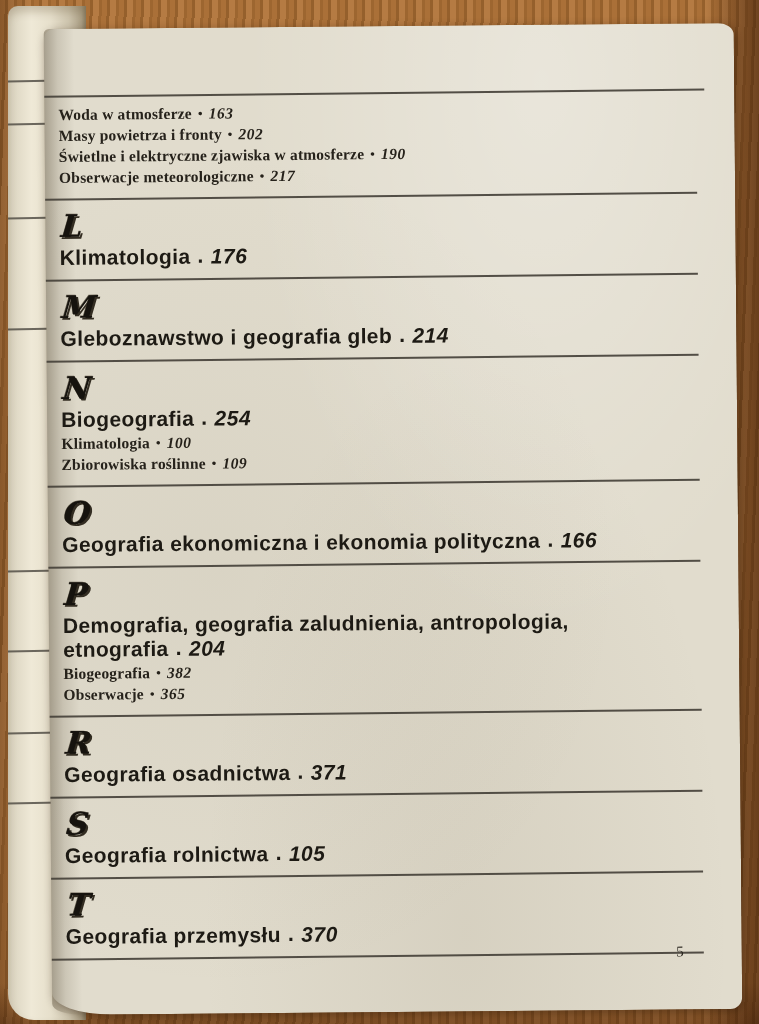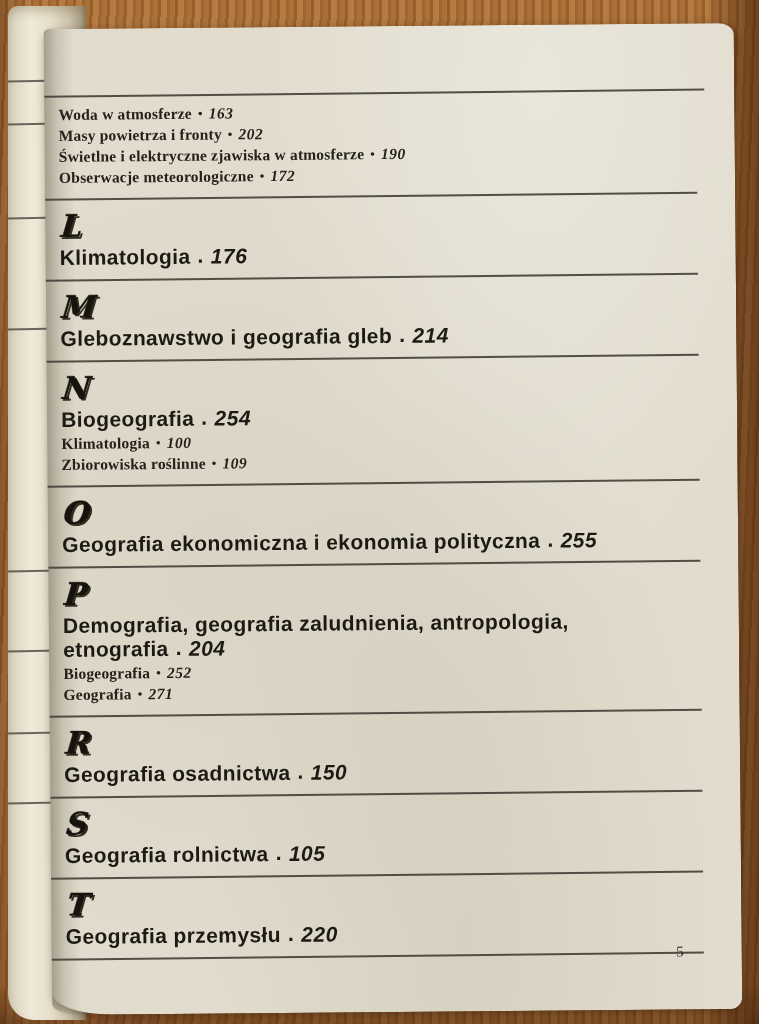--- a/index.html
+++ b/index.html
@@ -115,21 +115,21 @@
 <div class="page">
   <div class="gutter-shadow"></div>
 
   <div class="content">
     <div class="rule top"></div>
 
     <div class="intro" id="intro-list">
         <div class="small-entry"><span>Woda w atmosferze</span><span class="sep-small">•</span><span class="entry-page">163</span></div>
         <div class="small-entry"><span>Masy powietrza i fronty</span><span class="sep-small">•</span><span class="entry-page">202</span></div>
         <div class="small-entry"><span>Świetlne i elektryczne zjawiska w atmosferze</span><span class="sep-small">•</span><span class="entry-page">190</span></div>
-        <div class="small-entry"><span>Obserwacje meteorologiczne</span><span class="sep-small">•</span><span class="entry-page">172</span></div>
+        <div class="small-entry"><span>Obserwacje meteorologiczne</span><span class="sep-small">•</span><span class="entry-page">217</span></div>
       </div>
 
     <div class="rule"></div>
 
     <div id="sections-list">
         <div class="section">
           <div><span class="letter-glyph">L</span></div>
           <div class="section-title"><span>Klimatologia</span><span class="sep-large">.</span><span class="entry-page">176</span></div>
           <div class="rule"></div>
         </div>
@@ -142,44 +142,44 @@
           <div><span class="letter-glyph">N</span></div>
           <div class="section-title"><span>Biogeografia</span><span class="sep-large">.</span><span class="entry-page">254</span></div>
           <div class="subs">
             <div class="small-entry"><span>Klimatologia</span><span class="sep-small">•</span><span class="entry-page">100</span></div>
             <div class="small-entry"><span>Zbiorowiska roślinne</span><span class="sep-small">•</span><span class="entry-page">109</span></div>
           </div>
           <div class="rule"></div>
         </div>
         <div class="section">
           <div><span class="letter-glyph">O</span></div>
-          <div class="section-title"><span>Geografia ekonomiczna i ekonomia polityczna</span><span class="sep-large">.</span><span class="entry-page">255</span></div>
+          <div class="section-title"><span>Geografia ekonomiczna i ekonomia polityczna</span><span class="sep-large">.</span><span class="entry-page">166</span></div>
           <div class="rule"></div>
         </div>
         <div class="section">
           <div><span class="letter-glyph">P</span></div>
           <div class="section-title"><span>Demografia, geografia zaludnienia, antropologia, etnografia</span><span class="sep-large">.</span><span class="entry-page">204</span></div>
           <div class="subs">
-            <div class="small-entry"><span>Biogeografia</span><span class="sep-small">•</span><span class="entry-page">252</span></div>
-            <div class="small-entry"><span>Geografia</span><span class="sep-small">•</span><span class="entry-page">271</span></div>
+            <div class="small-entry"><span>Biogeografia</span><span class="sep-small">•</span><span class="entry-page">382</span></div>
+            <div class="small-entry"><span>Obserwacje</span><span class="sep-small">•</span><span class="entry-page">365</span></div>
           </div>
           <div class="rule"></div>
         </div>
         <div class="section">
           <div><span class="letter-glyph">R</span></div>
-          <div class="section-title"><span>Geografia osadnictwa</span><span class="sep-large">.</span><span class="entry-page">150</span></div>
+          <div class="section-title"><span>Geografia osadnictwa</span><span class="sep-large">.</span><span class="entry-page">371</span></div>
           <div class="rule"></div>
         </div>
         <div class="section">
           <div><span class="letter-glyph">S</span></div>
           <div class="section-title"><span>Geografia rolnictwa</span><span class="sep-large">.</span><span class="entry-page">105</span></div>
           <div class="rule"></div>
         </div>
         <div class="section">
           <div><span class="letter-glyph">T</span></div>
-          <div class="section-title"><span>Geografia przemysłu</span><span class="sep-large">.</span><span class="entry-page">220</span></div>
+          <div class="section-title"><span>Geografia przemysłu</span><span class="sep-large">.</span><span class="entry-page">370</span></div>
           <div class="rule"></div>
         </div>
       </div>
   </div>
 
   <div class="page-number">5</div>
 </div>
 
 </body></html>

